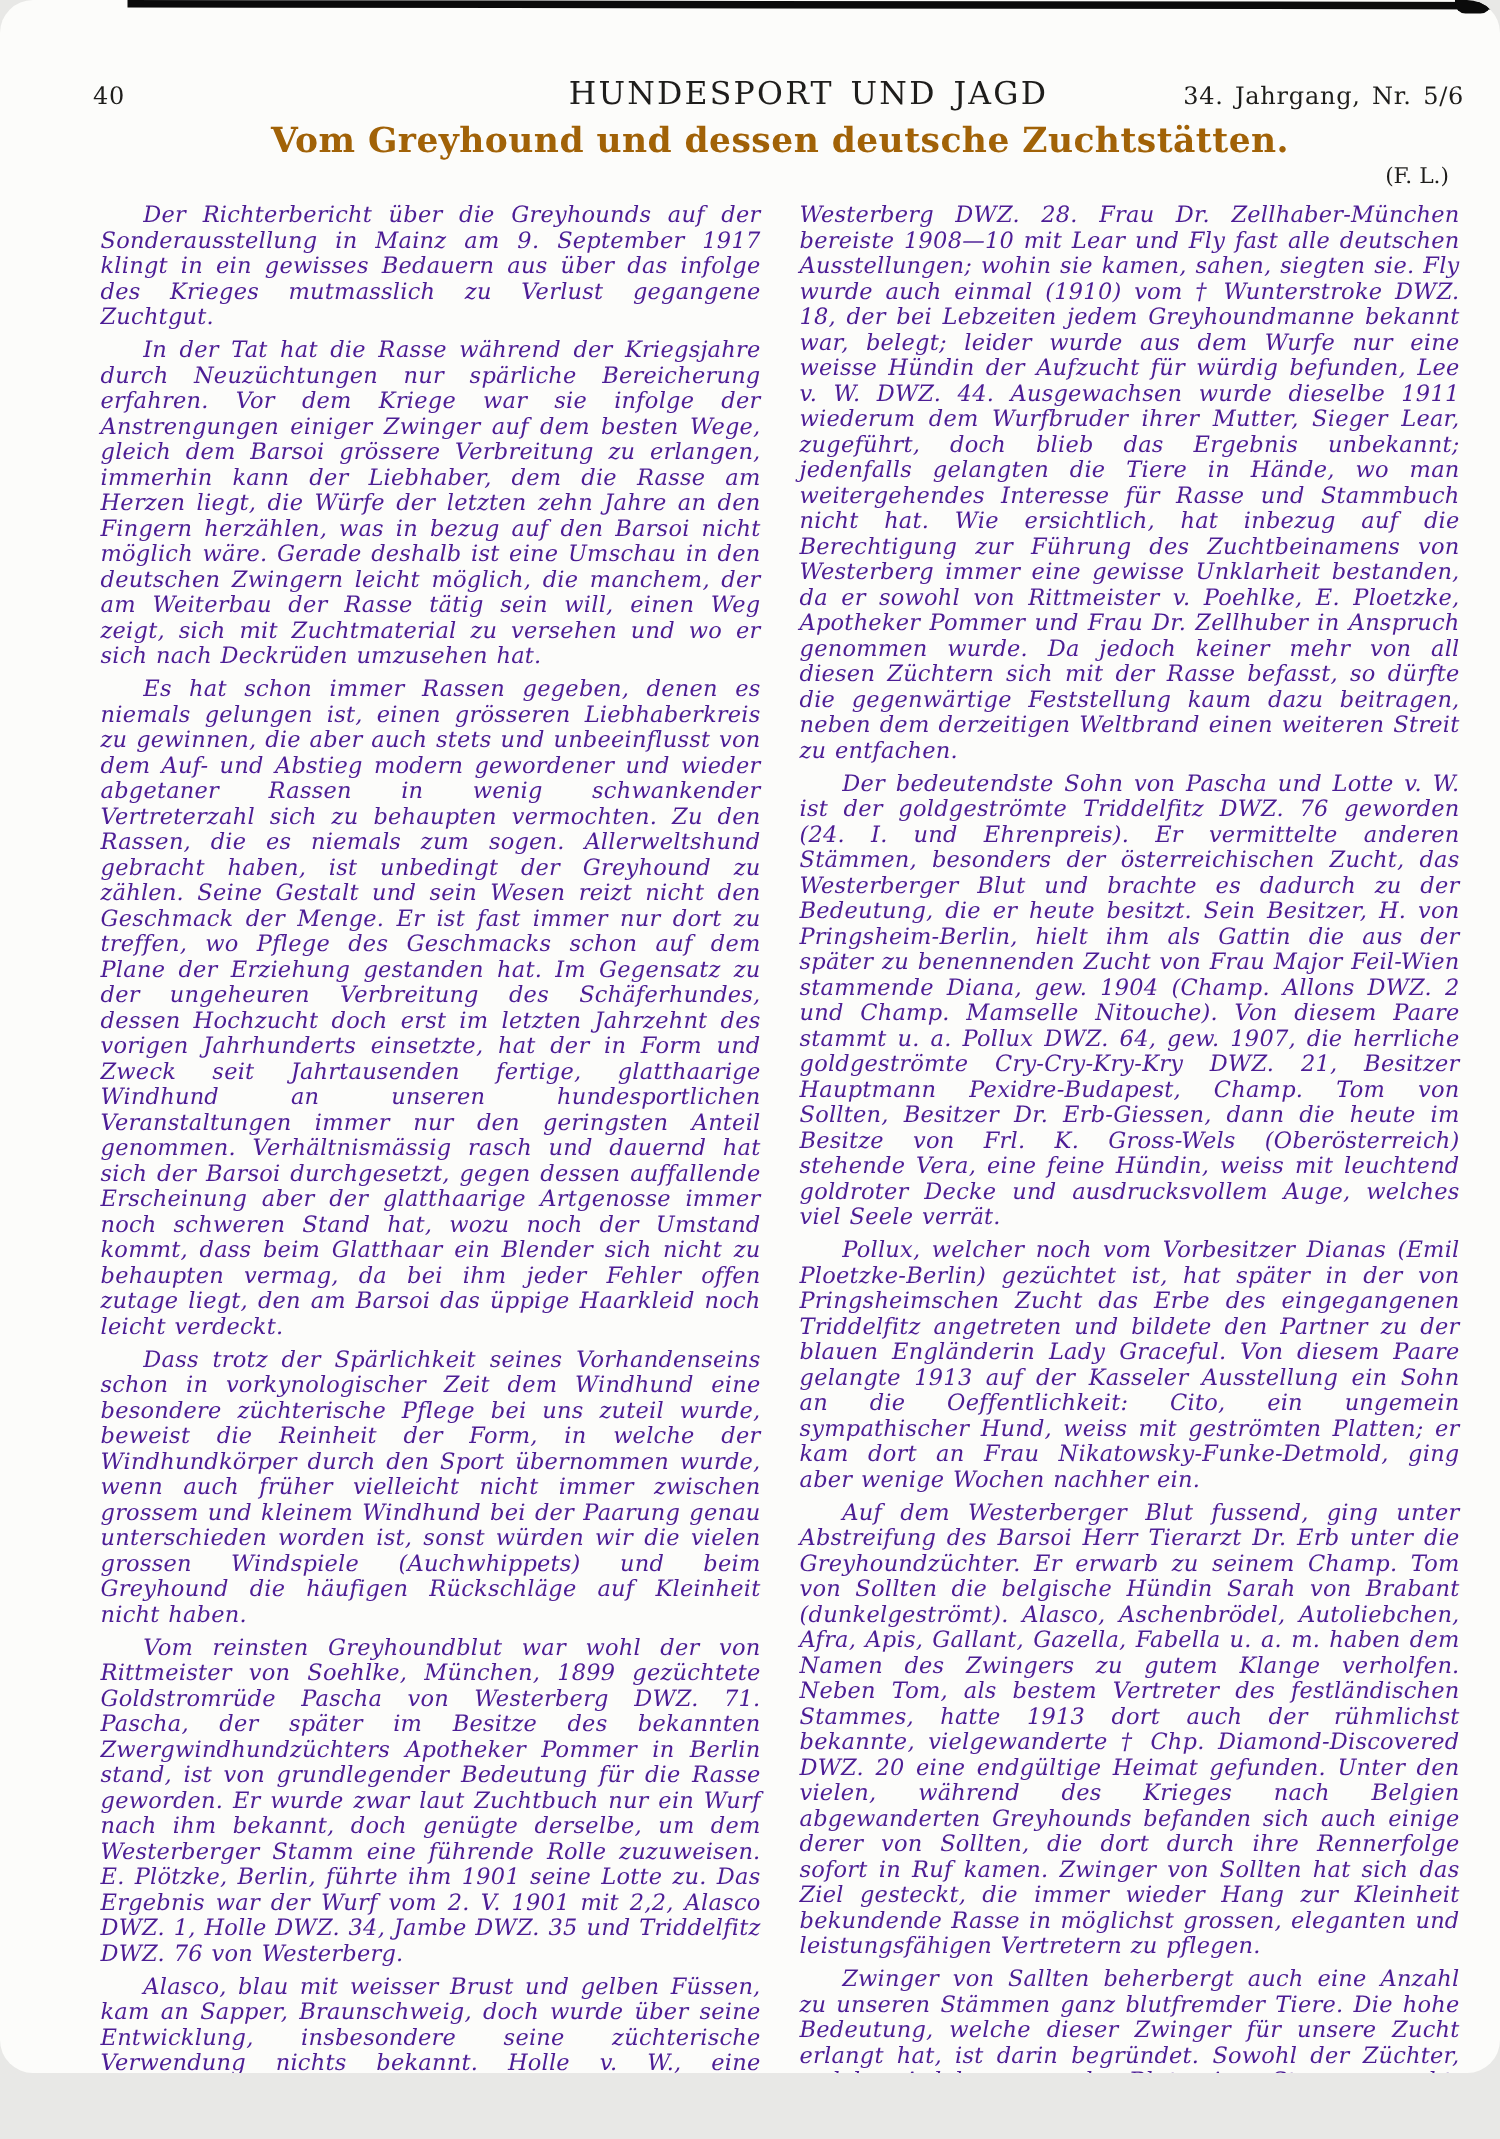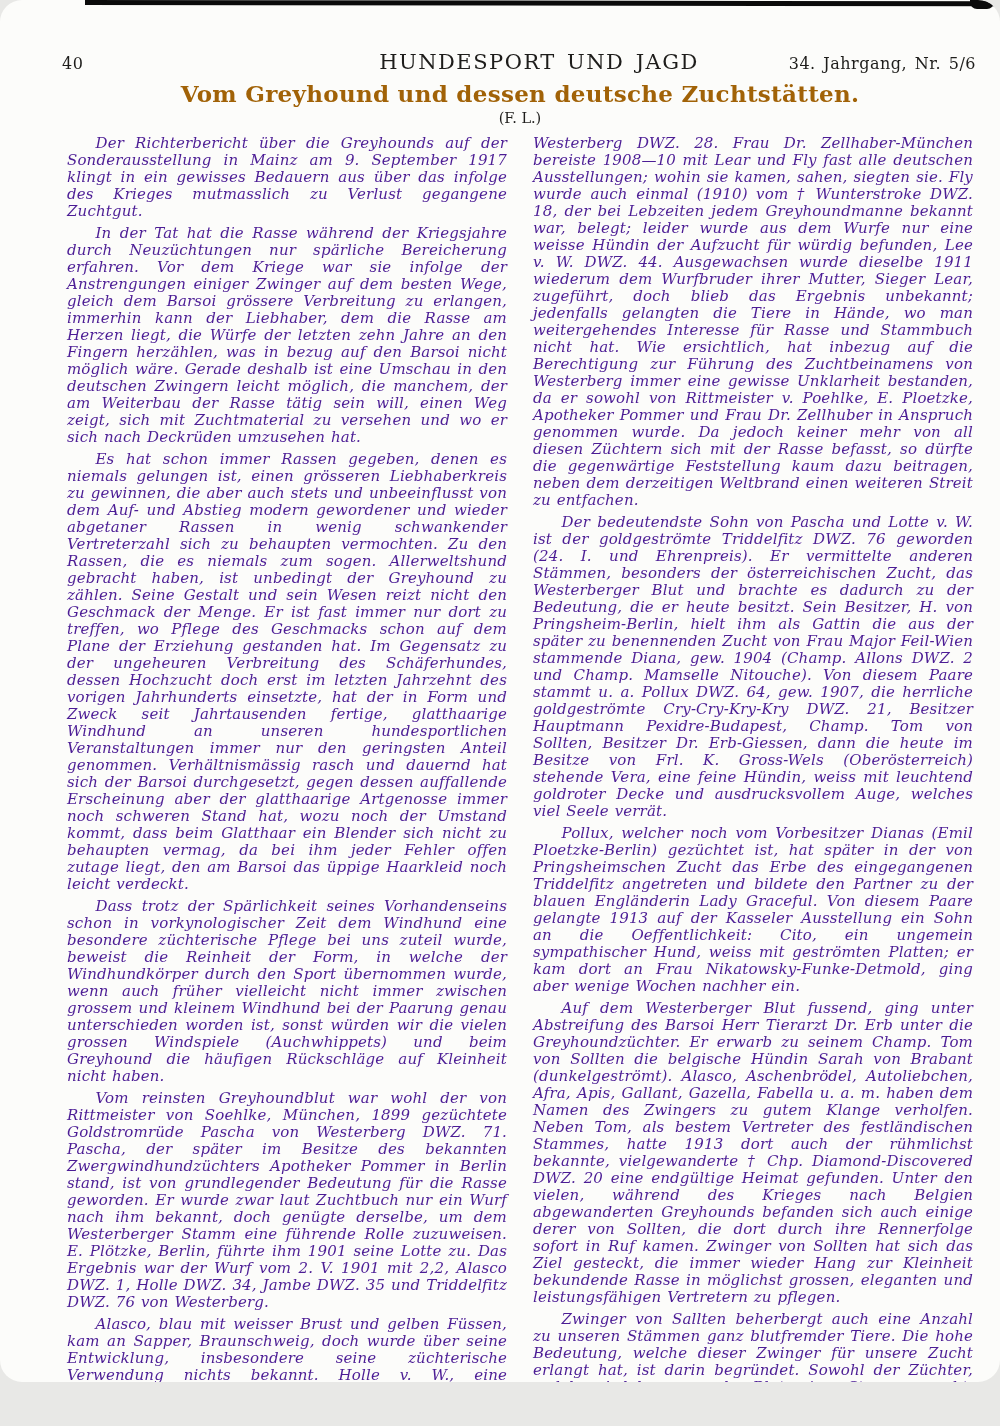--- a/index.html
+++ b/index.html
@@ -76,23 +76,23 @@
     margin: 0;
     text-align: center;
     font-size: 23px;
     font-weight: bold;
     letter-spacing: 0.3px;
     color: #a16207;
   }
   .byline {
     position: absolute;
     top: 110px;
-    left: 62px;
+    left: 50px;
     width: 916px;
-    text-align: center;
+    text-align: right;
     font-size: 14.5px;
   }
   
   .columns {
     position: absolute;
     top: 130px;
     left: 62px;
     right: 22px;
     bottom: 0;
     display: grid;

